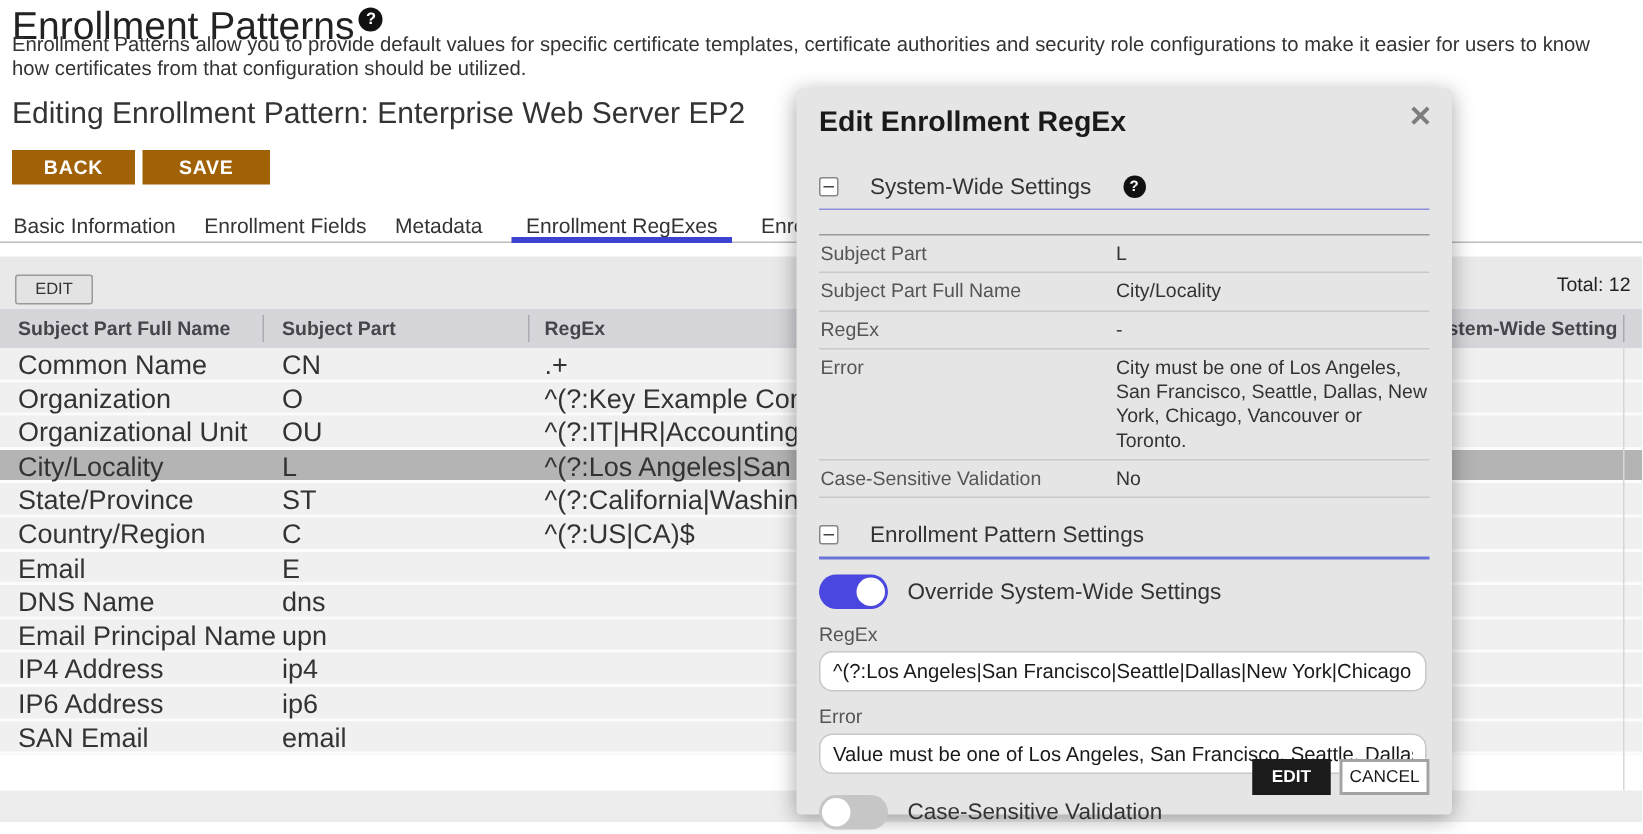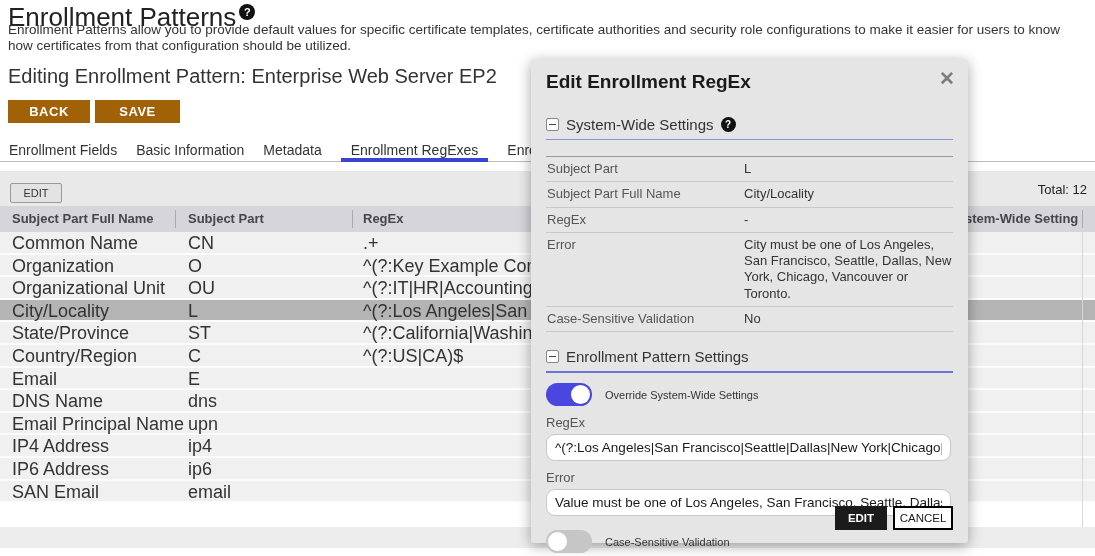--- a/index.html
+++ b/index.html
@@ -46,21 +46,21 @@
   .tc1 { left:12px; } .tc2 { left:188px; } .tc3 { left:363px; }
   .tfoot { position:absolute; left:0; top:527px; width:1095px; height:21px; background:#ededed; }
   .vsep-right { position:absolute; left:1082px; top:232px; width:1px; height:295px; background:#d7d7d7; }
 
   
   .modal { position:absolute; left:531px; top:59px; width:437px; height:484px; background:#e5e5e5;
     border-radius:3px; box-shadow:0 3px 14px rgba(0,0,0,.35); z-index:10; padding:0 15px; }
   .modal-title { margin-top:12px; font-size:19px; font-weight:bold; color:#1a1a1a; }
   .modal-close { position:absolute; right:13px; top:10px; font-size:19px; font-weight:bold; color:#7d7d7d; cursor:pointer; line-height:1; }
 
-  .sec-head { display:flex; align-items:center; gap:7px; font-size:15px; color:#333; }
+  .sec-head { display:flex; align-items:center; gap:21px; font-size:15px; color:#333; }
   .sec1 { margin-top:23px; } .sec2 { margin-top:16px; }
   .collapse-box { width:13px; height:13px; border:1px solid #888; border-radius:2px; background:#fff; position:relative; flex:0 0 13px; cursor:pointer; }
   .collapse-box::after { content:""; position:absolute; left:2px; right:2px; top:5px; height:1px; background:#444; }
   .help-dot { width:15px; height:15px; background:#111; border-radius:50%; color:#fff; font-size:10px; font-weight:bold;
     text-align:center; line-height:15px; flex:0 0 15px; }
   .sec-rule1 { margin-top:6px; height:1px; background:#8b90dd; }
   .sec-rule2 { margin-top:6px; height:2px; background:#6b74d8; }
 
   .kv { margin-top:16px; border-top:1px solid #9a9a9a; }
   .kv-row { display:flex; border-bottom:1px solid #c9c9c9; padding:4px 0; }
@@ -68,48 +68,48 @@
   .kv-value { width:208px; font-size:13px; color:#333; line-height:1.25; }
 
   .toggle-row { display:flex; align-items:center; gap:13px; }
   .tog1 { margin-top:10px; } .tog2 { margin-top:14px; }
   .toggle { width:46px; height:23px; border-radius:12px; position:relative; cursor:pointer; flex:0 0 46px; }
   .toggle.on { background:#4a46e0; }
   .toggle.off { background:#c6c6c6; }
   .toggle .knob { position:absolute; top:2px; width:19px; height:19px; background:#fff; border-radius:50%; }
   .toggle.on .knob { right:2px; }
   .toggle.off .knob { left:2px; }
-  .toggle-label { font-size:11px; color:#333; }
+  .toggle-label { font-size:15px; color:#333; }
 
   .field-label { margin-top:9px; font-size:13px; color:#555; }
   .text-input { margin-top:4px; width:405px; height:27px; border:1px solid #c8c8c8; border-radius:9px;
     padding:0 8px; font-family:inherit; font-size:13.5px; color:#1a1a1a; background:#fff; outline:none; }
 
   .modal-actions { position:absolute; right:15px; bottom:13px; display:flex; gap:6px; }
   .btn-modal-edit { width:52px; height:24px; background:#1b1b1b; color:#fff; border:1px solid #1b1b1b;
     font-family:inherit; font-size:11.5px; font-weight:bold; cursor:pointer; }
-  .btn-modal-cancel { width:60px; height:24px; background:#fff; color:#1a1a1a; border:2px solid #000000;
+  .btn-modal-cancel { width:60px; height:24px; background:#fff; color:#1a1a1a; border:2px solid #a3a3a3;
     font-family:inherit; font-size:11.5px; cursor:pointer; }
 </style>
 </head>
 <body>
 
 <div class="page">
 
   <h1 class="page-title"><span>Enrollment Patterns</span><span class="help-sup">?</span></h1>
   <div class="page-desc">Enrollment Patterns allow you to provide default values for specific certificate templates, certificate authorities and security role configurations to make it easier for users to know how certificates from that configuration should be utilized.</div>
   <h2 class="edit-heading">Editing Enrollment Pattern: Enterprise Web Server EP2</h2>
 
   <button class="btn-dark btn-back">BACK</button>
   <button class="btn-dark btn-save">SAVE</button>
 
   <div class="tabbar">
     <div class="tabbar-inner">
+      <div class="tab">Basic Information</div>
       <div class="tab">Enrollment Fields</div>
-      <div class="tab">Basic Information</div>
       <div class="tab">Metadata</div>
       <div class="tab active">Enrollment RegExes</div>
       <div class="tab">Enrollment De</div>
     </div>
   </div>
 
   <div class="toolbar">
     <button class="btn-edit-toolbar">EDIT</button>
     <span class="total">Total: 12</span>
   </div>

